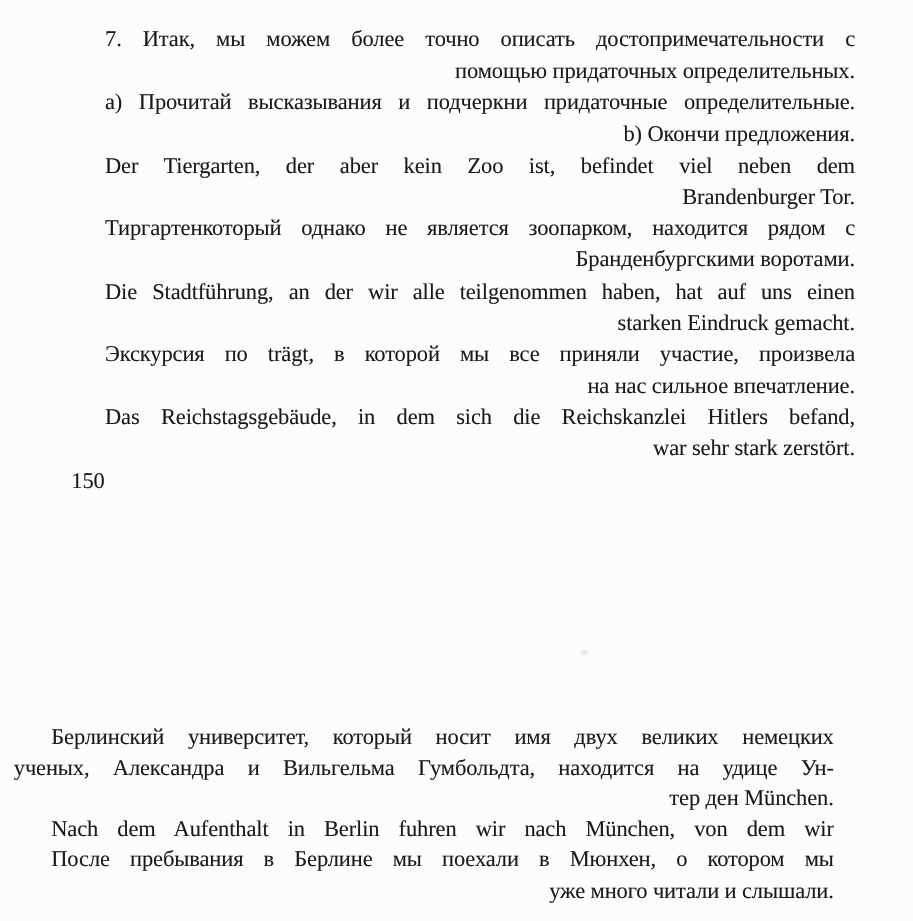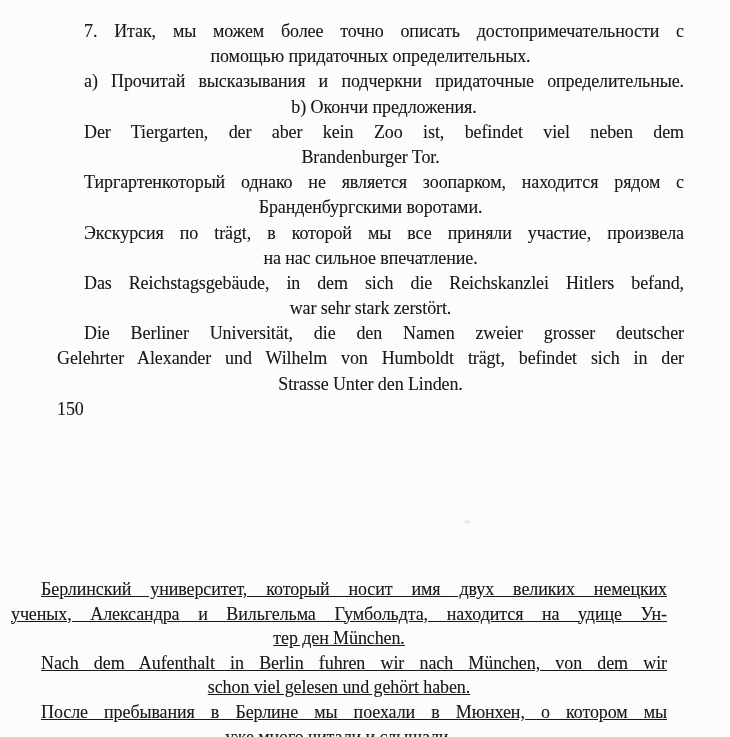--- a/index.html
+++ b/index.html
@@ -37,26 +37,25 @@
     top: 561px;
     width: 656px;
     line-height: 24.6px;
   }
   .para {
     margin: 0;
   }
   .ln {
     height: 25.2px;
     overflow: hidden;
-    text-align: center;
+    text-align: right;
     white-space: normal;
   }
   .lower .ln {
     height: 24.6px;
-    text-decoration: underline;
   }
   
   .ln.jst {
     text-align: justify;
     text-align-last: justify;
   }
   
   .upper .ln.ind { padding-left: 27px; }
   .lower .ln.ind { padding-left: 30px; }
   .page-number-line {
@@ -96,53 +95,51 @@
     <div class="para">
       <div class="ln ind jst">Der Tiergarten, der aber kein Zoo ist, befindet viel neben dem</div>
       <div class="ln">Brandenburger Tor.</div>
     </div>
 
     <div class="para">
       <div class="ln ind jst">Тиргартенкоторый однако не является зоопарком, находится рядом с</div>
       <div class="ln">Бранденбургскими воротами.</div>
     </div>
 
+    <div class="para">
+      <div class="ln ind jst">Die Stadtführung, an der wir alle teilgenommen haben, hat auf uns einen</div>
+      <div class="ln">starken Eindruck gemacht.</div>
+    </div>
 
     <div class="para">
       <div class="ln ind jst">Экскурсия по trägt, в которой мы все приняли участие, произвела</div>
       <div class="ln">на нас сильное впечатление.</div>
     </div>
 
     <div class="para">
       <div class="ln ind jst">Das Reichstagsgebäude, in dem sich die Reichskanzlei Hitlers befand,</div>
       <div class="ln">war sehr stark zerstört.</div>
     </div>
 
 
-    <div class="para">
-      <div class="ln ind jst">Die Berliner Universität, die den Namen zweier grosser deutscher</div>
-      <div class="ln jst">Gelehrter Alexander und Wilhelm von Humboldt trägt, befindet sich in der</div>
-      <div class="ln">Strasse Unter den Linden.</div>
-    </div>
 
     <div class="page-number-line">150</div>
 
   </div>
 
   <div class="text-block lower">
 
     <div class="para">
       <div class="ln ind jst">Берлинский университет, который носит имя двух великих немецких</div>
       <div class="ln jst">ученых, Александра и Вильгельма Гумбольдта, находится на удице Ун-</div>
       <div class="ln">тер ден München.</div>
     </div>
 
     <div class="para">
       <div class="ln ind jst">Nach dem Aufenthalt in Berlin fuhren wir nach München, von dem wir</div>
-      <div class="ln">schon viel gelesen und gehört haben.</div>
     </div>
 
     <div class="para">
       <div class="ln ind jst">После пребывания в Берлине мы поехали в Мюнхен, о котором мы</div>
       <div class="ln">уже много читали и слышали.</div>
     </div>
 
   </div>
 
   <div class="scan-artifact"></div>

